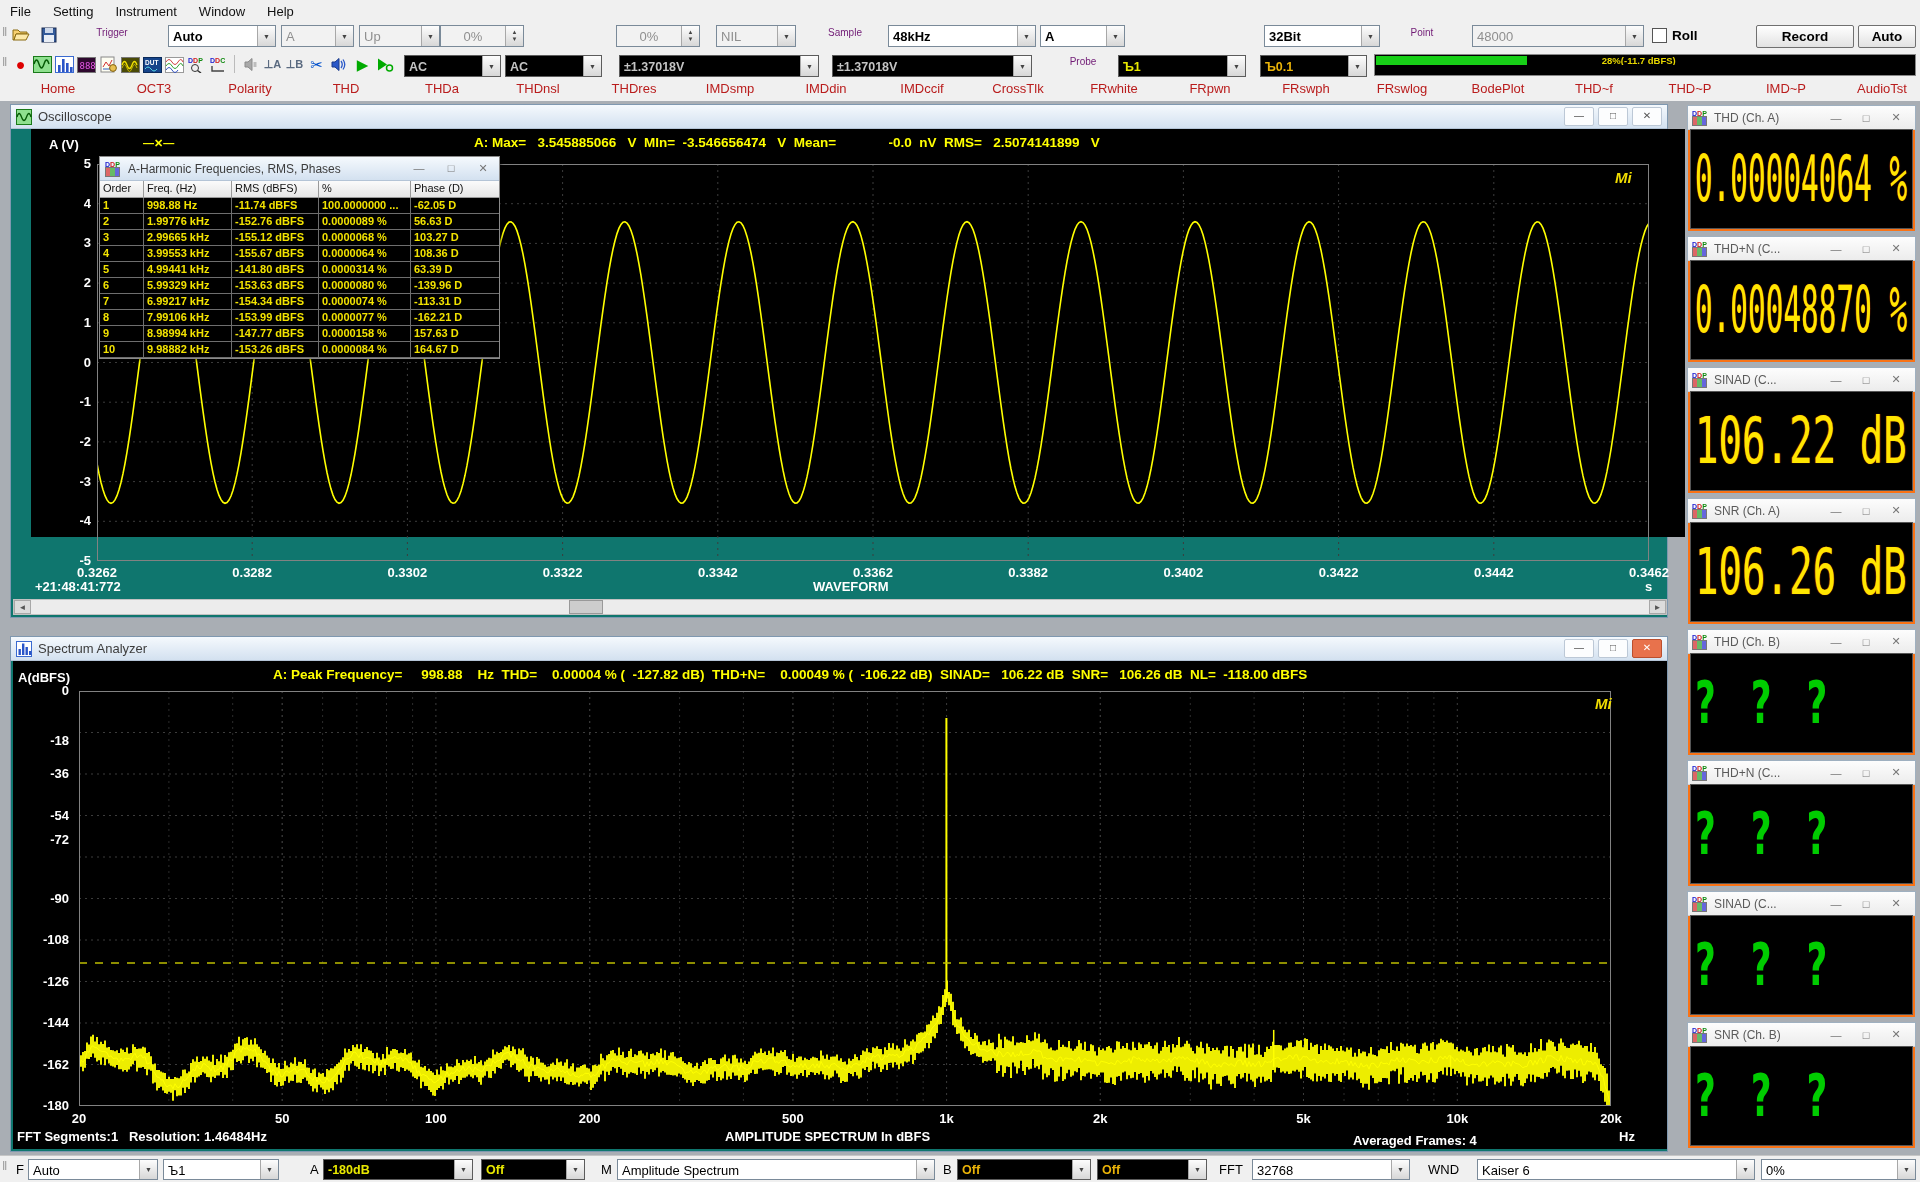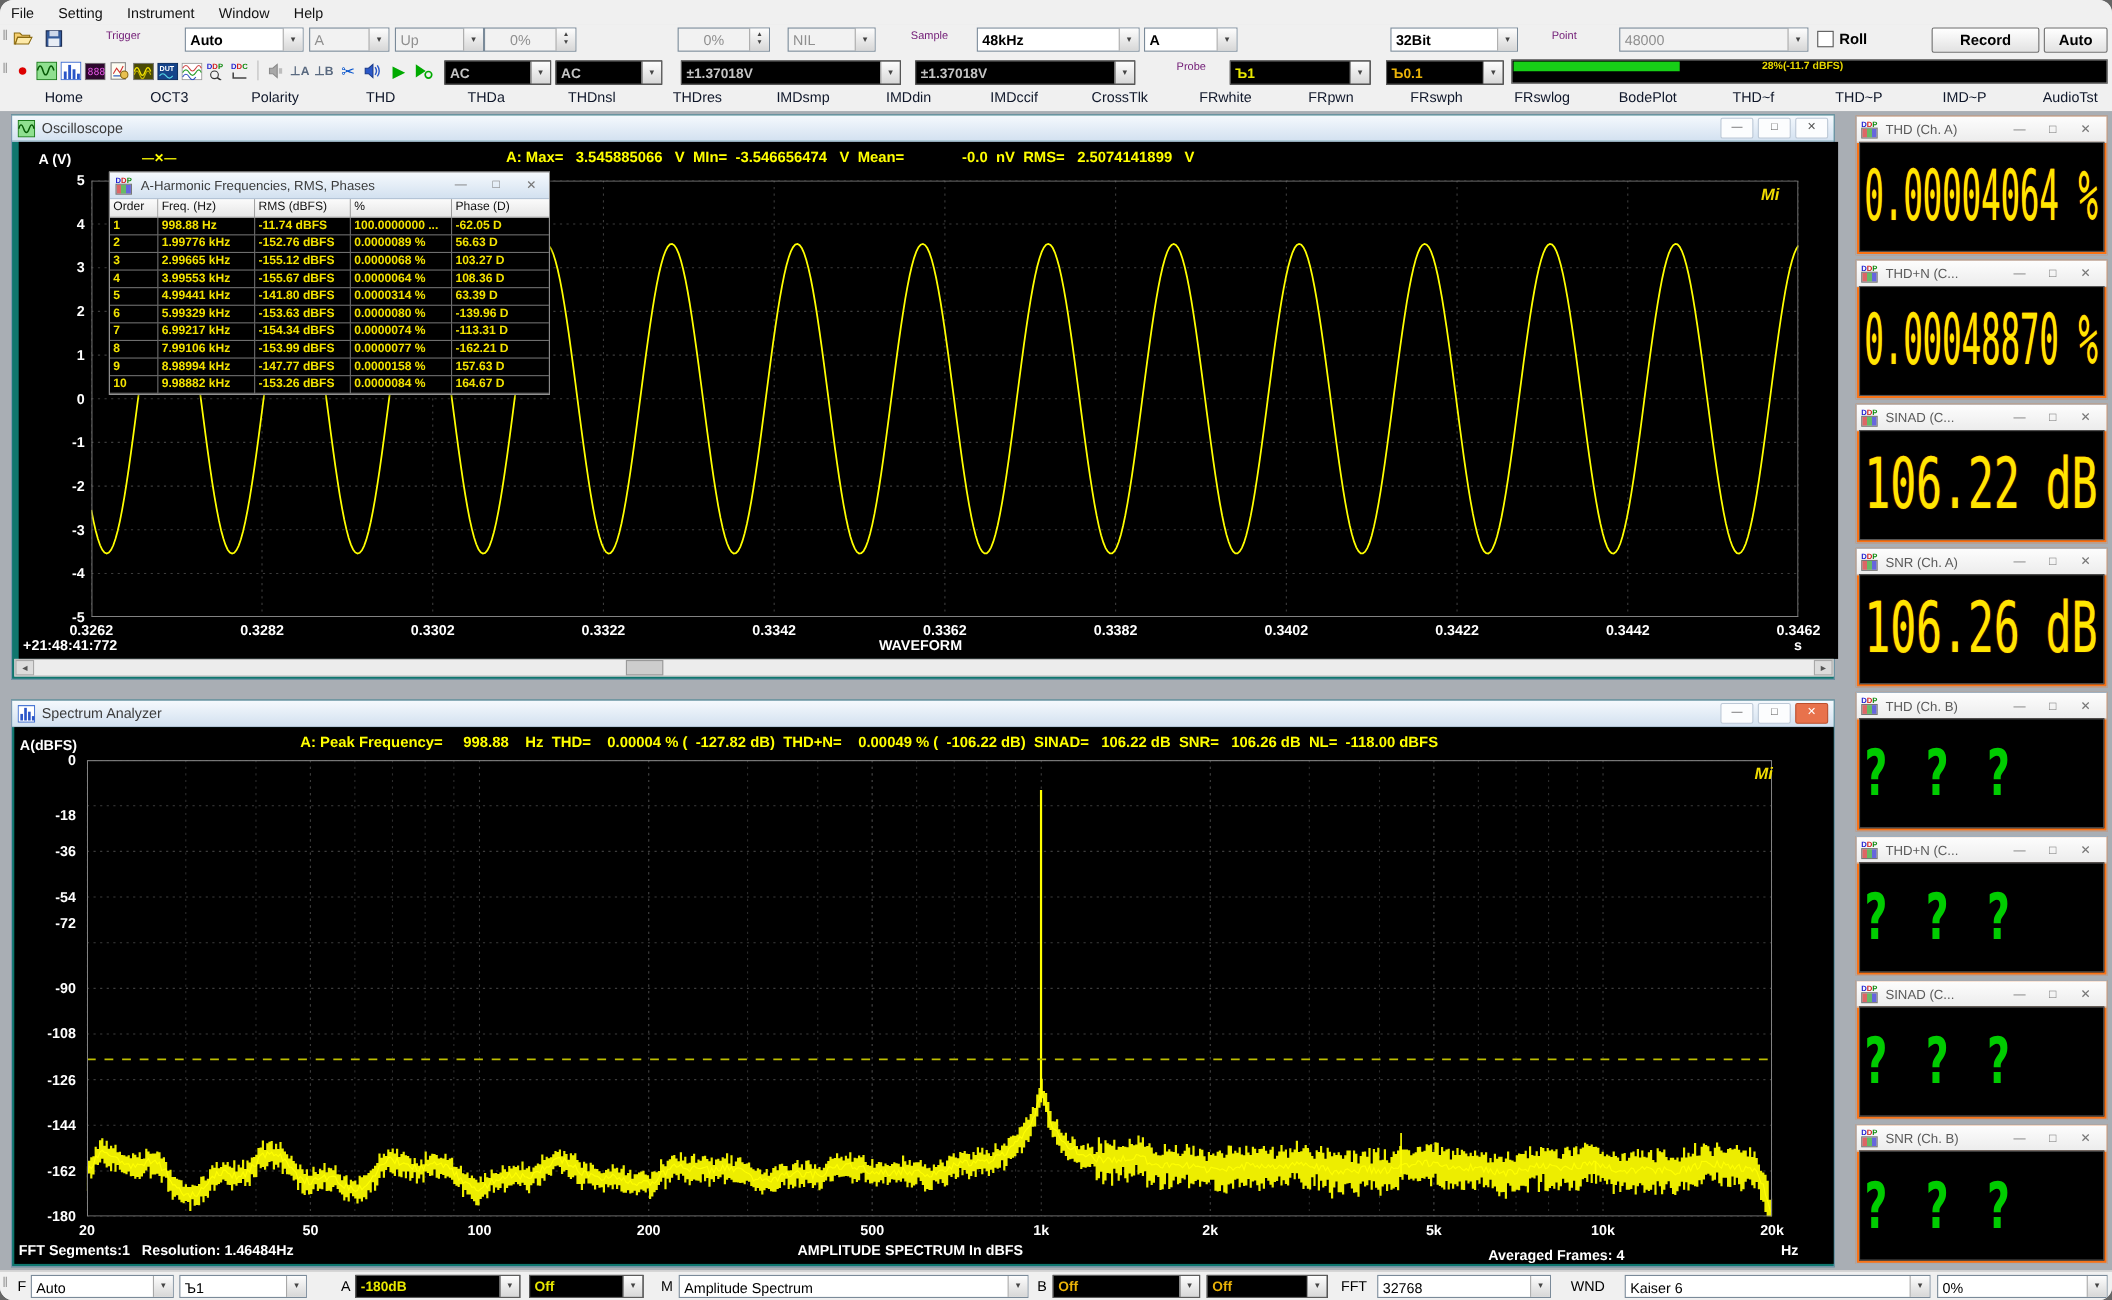--- a/index.html
+++ b/index.html
@@ -1,25 +1,25 @@
 <!DOCTYPE html>
 <html><head>
 <meta charset="utf-8">
 <style>
   html,body{margin:0;padding:0;background:#666;}
-  #app{position:relative;width:1920px;height:1182px;background:#f0f0f0;font-family:"Liberation Sans",sans-serif;overflow:hidden;user-select:none;border-radius:12px;}
+  #app{position:relative;width:1920px;height:1182px;background:#f0f0f0;font-family:"Liberation Sans",sans-serif;overflow:hidden;user-select:none;}
   .grip{position:absolute;left:2px;top:2px;color:#9a9a9a;font-size:13px;letter-spacing:-2px;}
   
   #menubar{position:absolute;left:0;top:0;width:1920px;height:22px;background:#f0f0f0;display:flex;align-items:center;gap:22px;padding-left:10px;border-bottom:1px solid #e2e2e2;}
   .mi{font-size:13px;color:#111;}
   
   #tb1{position:absolute;left:0;top:22px;width:1920px;height:30px;background:#f0f0f0;}
   #tb2{position:absolute;left:0;top:52px;width:1920px;height:26px;background:#f0f0f0;}
   #hotkeys{position:absolute;left:0;top:78px;width:1920px;height:23px;background:#f0f0f0;display:flex;padding-left:10px;border-bottom:1px solid #cfcfcf;}
-  .hk{flex:1;text-align:center;font-size:13px;color:#0f172a;line-height:22px;white-space:nowrap;}
+  .hk{flex:1;text-align:center;font-size:13px;color:#b91c1c;line-height:22px;white-space:nowrap;}
   .tlabel{position:absolute;top:5px;font-size:10px;font-weight:normal;color:#701a75;}
   .blabel{position:absolute;top:4px;font-size:13px;color:#000;}
   .combo{position:absolute;top:3px;height:22px;background:#fff;border:1px solid #7a8a99;display:flex;align-items:stretch;box-sizing:border-box;}
   .combo .txt{flex:1;padding:1px 4px 0 4px;font-size:13px;color:#000;white-space:nowrap;overflow:hidden;display:flex;align-items:center;}
   .combo .btn{width:17px;background:linear-gradient(#fdfdfd,#d7d7d7);border-left:1px solid #a8a8a8;font-size:7px;color:#444;display:flex;align-items:center;justify-content:center;}
   .combo.disabled{background:#f2f2f2;}
   .combo.disabled .txt{color:#8f8f8f;}
   .combo.dark{background:#000;border-color:#5c5c5c;}
   .combo.dark .txt{color:#c4c4c4;font-weight:bold;font-size:12.5px;}
   .combo.dark.yel .txt{color:#e8e800;}
@@ -332,21 +332,21 @@
           <rect x="0.5" y="0.5" width="15" height="15" fill="#8fe08f" stroke="#1a7a1a"></rect>
           <path d="M1 8 Q3 1 5.5 8 Q8 15 10.5 8 Q13 1 15 8" stroke="#065a06" fill="none" stroke-width="1.3"></path>
         </svg>
       <span class="wtitle">Oscilloscope</span>
       <span class="wbtns">
         <span class="wbtn">—</span>
         <span class="wbtn">□</span>
         <span class="wbtn">✕</span>
       </span>
     </div>
-    <div class="client" style="left:6px;top:24px;width:1654px;height:470px">
+    <div class="client" style="left:20px;top:24px;width:1654px;height:408px">
       <span class="plotlabel" style="left:18px;top:8px">A (V)</span>
       <div class="stats" style="left:443px;top:6px">A: Max=   3.545885066   V  MIn=  -3.546656474   V  Mean=              -0.0  nV  RMS=   2.5074141899   V</div>
       <span class="trigmark" style="left:112px;top:8px">—✕—</span>
       <svg id="osc-plot" class="plot" style="left:66px;top:35px" width="1552" height="397">
           <line class="grid" x1="0.0" y1="0" x2="0.0" y2="397"></line>
           <line class="grid" x1="155.2" y1="0" x2="155.2" y2="397"></line>
           <line class="grid" x1="310.4" y1="0" x2="310.4" y2="397"></line>
           <line class="grid" x1="465.6" y1="0" x2="465.6" y2="397"></line>
           <line class="grid" x1="620.8" y1="0" x2="620.8" y2="397"></line>
           <line class="grid" x1="776.0" y1="0" x2="776.0" y2="397"></line>

